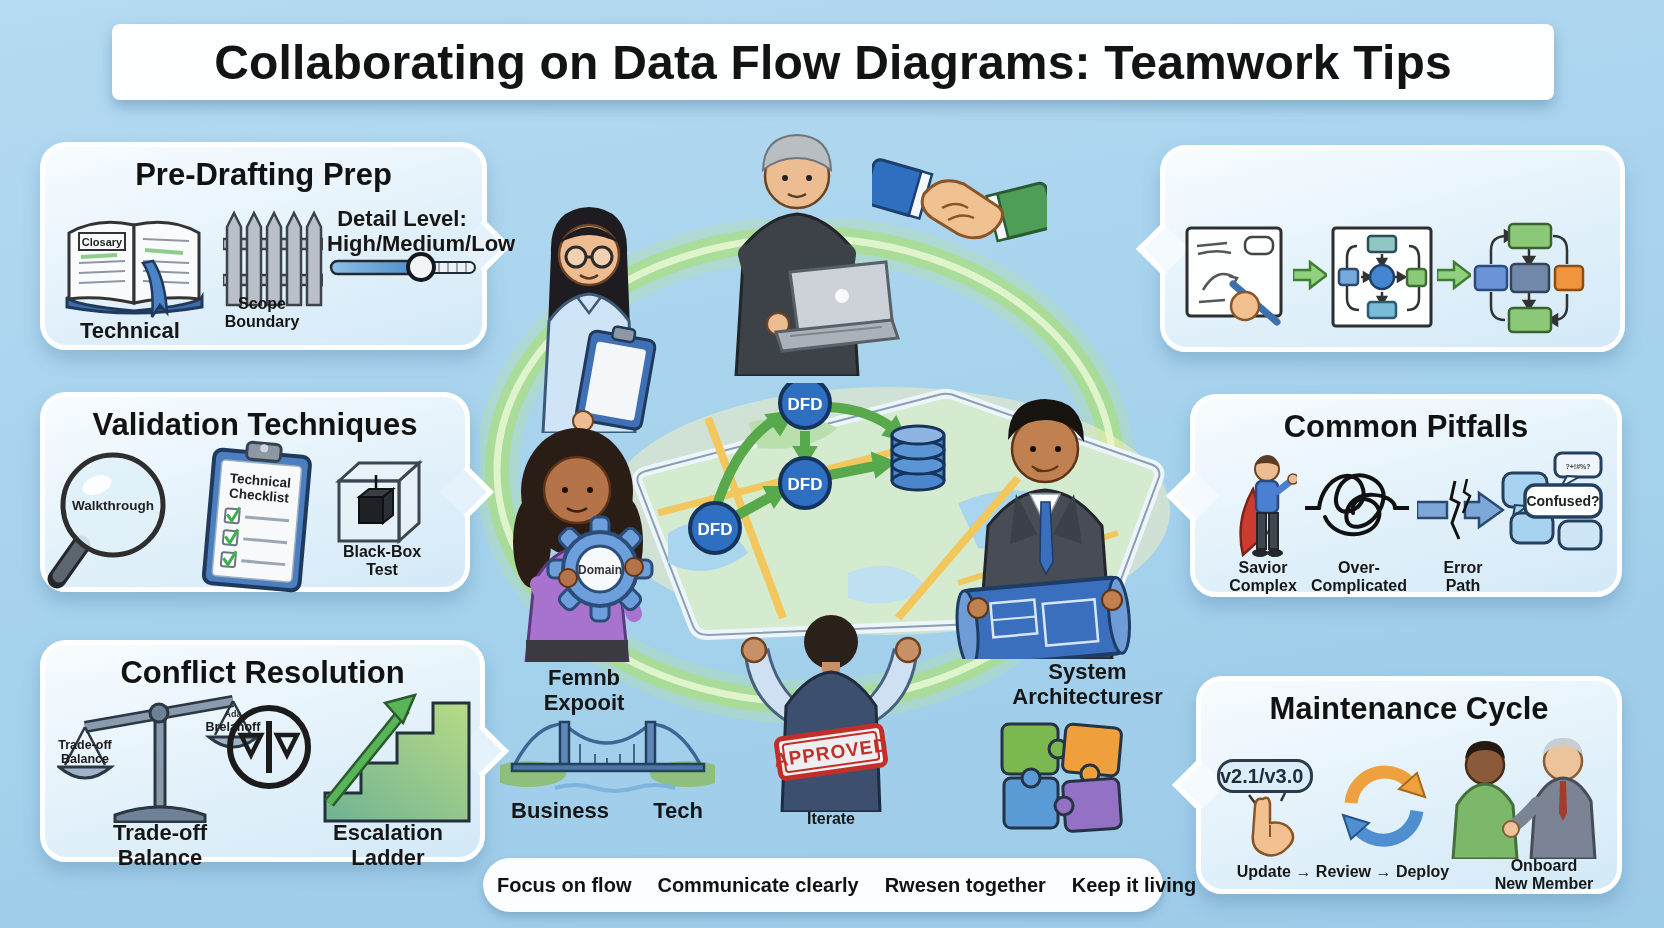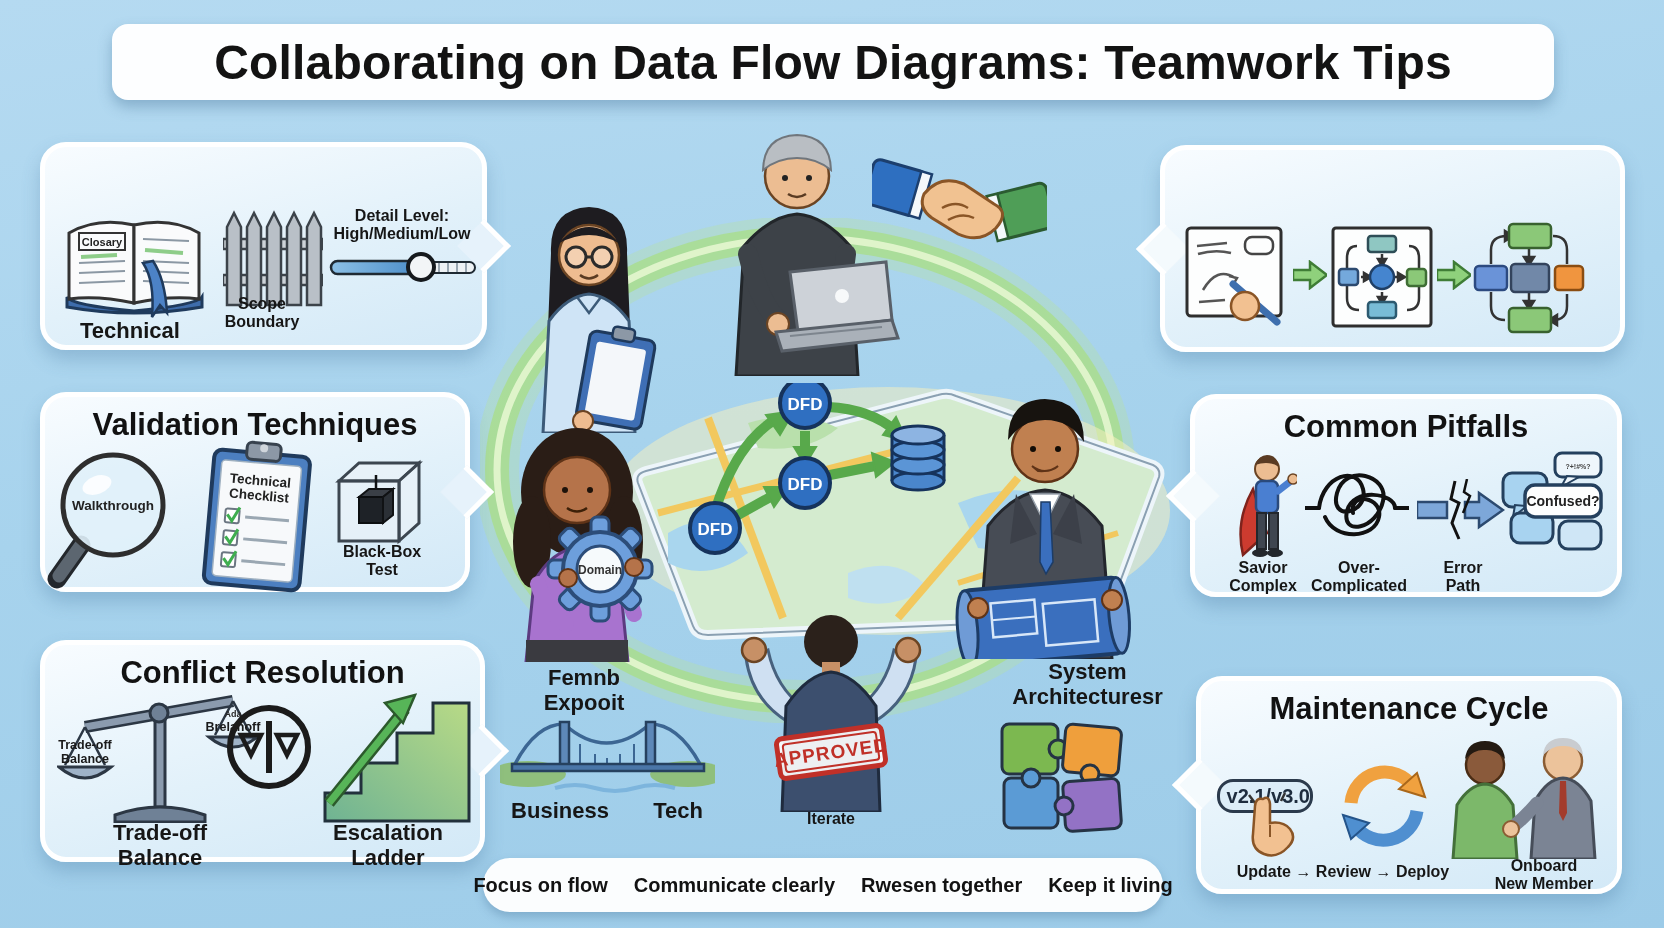--- a/index.html
+++ b/index.html
@@ -5,53 +5,53 @@
   * { margin:0; padding:0; box-sizing:border-box; }
   html,body { width:1664px; height:928px; }
   body {
     position:relative; overflow:hidden;
     font-family:"Liberation Sans", sans-serif;
     background:linear-gradient(170deg,#b5daf1 0%,#a7d3ed 45%,#9ccbe8 100%);
   }
   .abs { position:absolute; }
   .title-banner {
     position:absolute; left:112px; top:24px; width:1442px; height:76px;
-    background:#fdfeff; border-radius:16px;
+    background:#fdfeff; border-radius:8px;
     box-shadow:0 7px 14px rgba(80,125,160,.45);
     display:flex; align-items:center; justify-content:center; z-index:20;
   }
   .title-banner h1 { font-size:48px; font-weight:bold; color:#131313; letter-spacing:.2px; }
   .panel {
     position:absolute; z-index:10;
     background:linear-gradient(165deg,#f8fcff 0%,#e2f1fa 55%,#d3e9f7 100%);
     border:5px solid #ffffff; border-radius:26px;
     box-shadow:0 10px 18px rgba(70,115,155,.30);
   }
   .panel-title { position:absolute; left:0; right:0; top:10px; text-align:center;
     font-size:31px; font-weight:bold; color:#121212; }
   .tail-r { position:absolute; right:-21px; top:50%; width:38px; height:38px; margin-top:-19px;
     background:#e6f2fb; border-top:5px solid #fff; border-right:5px solid #fff;
     transform:rotate(45deg); }
   .tail-l { position:absolute; left:-21px; top:50%; width:38px; height:38px; margin-top:-19px;
     background:#f4fafd; border-bottom:5px solid #fff; border-left:5px solid #fff;
     transform:rotate(45deg); }
   .caption { position:absolute; font-weight:bold; color:#161616; text-align:center;
     white-space:pre-line; line-height:1.12; z-index:6; }
-  .fs19 { font-size:16px; } .fs21 { font-size:16px; }
+  .fs19 { font-size:22px; } .fs21 { font-size:16px; }
   .fs22 { font-size:22px; }
   .footer-pill {
     position:absolute; left:483px; top:858px; width:680px; height:54px; z-index:20;
     background:#fbfdfe; border-radius:27px;
     box-shadow:0 5px 10px rgba(80,125,160,.4);
-    display:flex; align-items:center; justify-content:center; gap:26px; padding:0 14px;
+    display:flex; align-items:center; justify-content:flex-start; gap:26px; padding:0 14px;
   }
   .footer-pill span { font-size:20px; font-weight:bold; color:#121212; white-space:nowrap; }
   .badge {
     position:absolute; background:#dcedf8; border:3px solid #2b3a4c; border-radius:16px;
-    font-weight:bold; color:#1d2c3e; font-size:20px; text-align:right; line-height:28px;margin-top:20px;
+    font-weight:bold; color:#1d2c3e; font-size:20px; text-align:left; line-height:28px;
   }
   svg text { font-family:"Liberation Sans", sans-serif; }
 </style>
 </head>
 <body>
 
 <div class="title-banner">
   <h1>Collaborating on Data Flow Diagrams: Teamwork Tips</h1>
 </div>
 
@@ -262,20 +262,21 @@
 <div class="caption fs22" style="left:504px;top:666px;width:160px">Femnb
 Expooit</div>
 <div class="caption fs22" style="left:498px;top:799px;width:124px">Business</div>
 <div class="caption fs22" style="left:616px;top:799px;width:124px">Tech</div>
 <div class="caption fs21" style="left:771px;top:810px;width:120px">Iterate</div>
 <div class="caption fs22" style="left:1000px;top:660px;width:175px">System
 Architecturesr</div>
 
 <div class="panel" style="left:40px;top:142px;width:447px;height:208px">
   <div class="tail-r"></div>
+  <div class="panel-title">Pre-Drafting Prep</div>
   <svg class="abs" style="left:12px;top:58px" width="155" height="118" viewBox="0 0 155 118">
     <path d="M10 92 Q14 100 77 106 Q140 100 145 92 L145 102 Q77 114 10 102 Z" fill="#3e6cab" stroke="#1f3a5c" stroke-width="3"></path>
     <path d="M12 28 Q40 12 77 20 L77 98 Q40 90 12 94 Z" fill="#fafbfc" stroke="#333" stroke-width="3"></path>
     <path d="M142 28 Q114 12 77 20 L77 98 Q114 90 142 94 Z" fill="#fafbfc" stroke="#333" stroke-width="3"></path>
     <rect x="22" y="28" width="46" height="17" fill="none" stroke="#333" stroke-width="2"></rect>
     <text x="45" y="41" text-anchor="middle" font-size="11" font-weight="bold" fill="#222">Closary</text>
     <g stroke="#8b98a4" stroke-width="2">
       <line x1="22" y1="58" x2="68" y2="56"></line>
         <line x1="22" y1="68" x2="68" y2="66"></line>
       <line x1="22" y1="78" x2="68" y2="76"></line>

